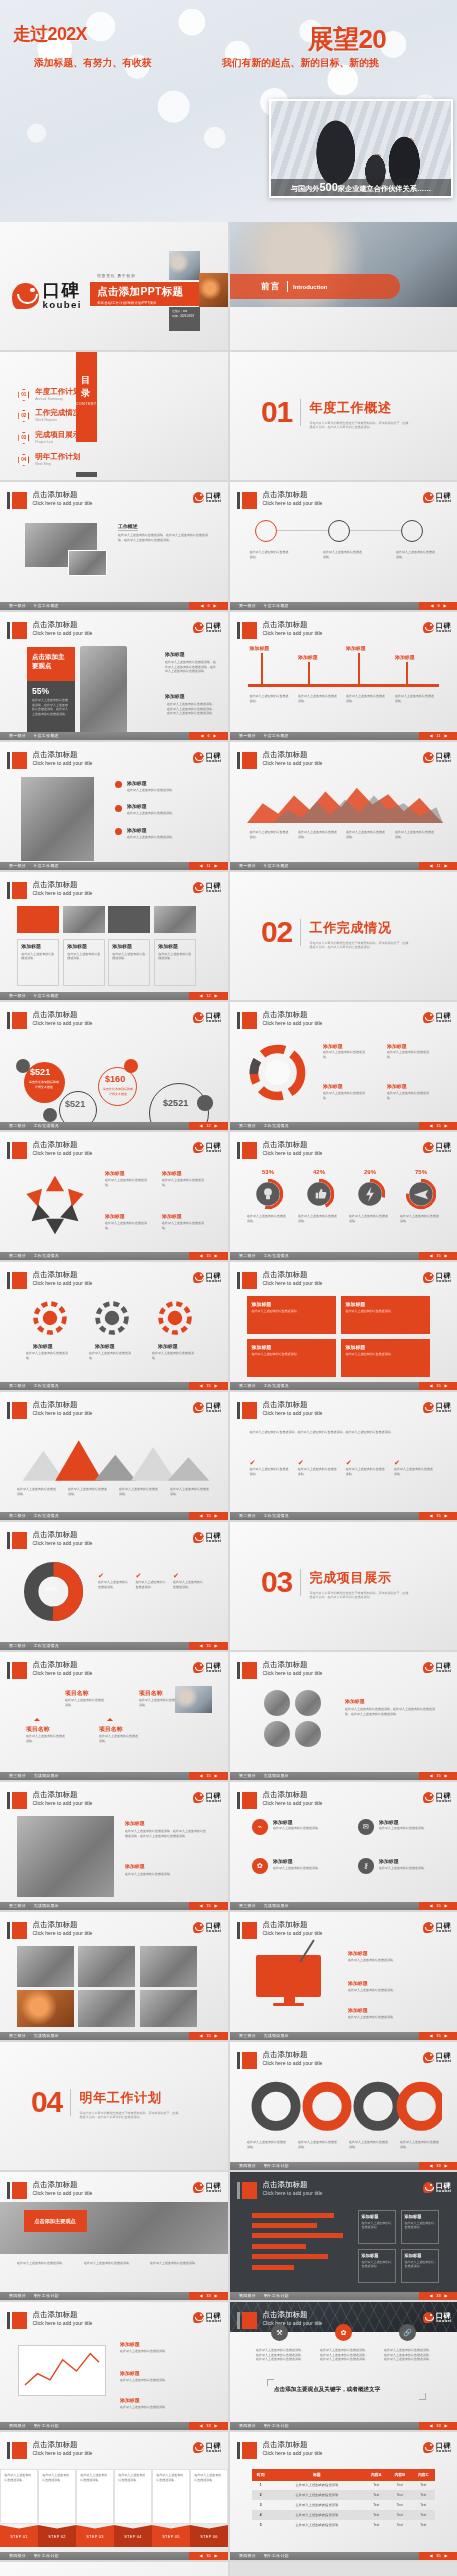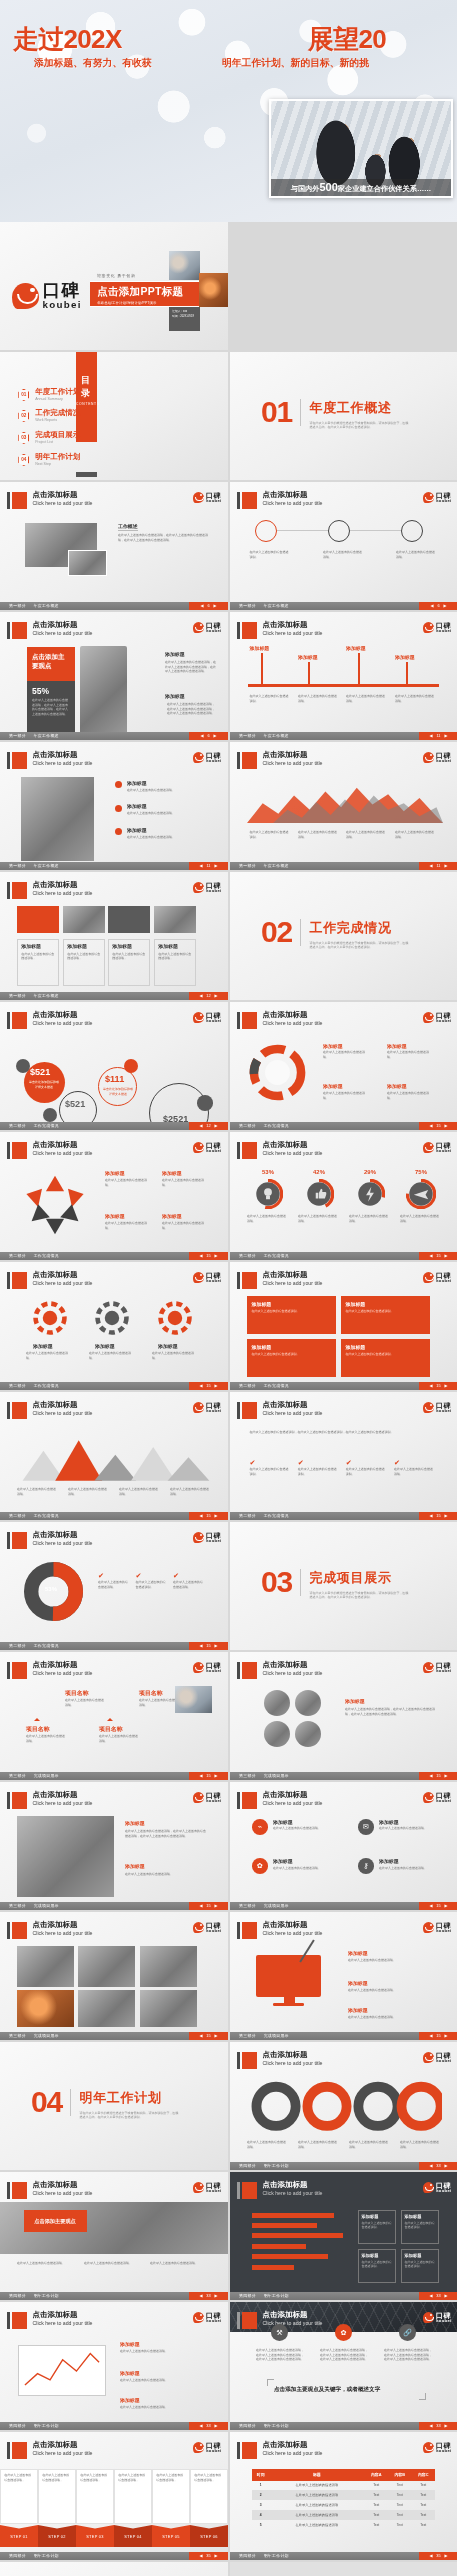--- a/index.html
+++ b/index.html
@@ -25,21 +25,21 @@
       radial-gradient(circle at 75% 36%, rgba(255,255,255,.9) 0 15px, rgba(255,255,255,0) 15.7px),
       radial-gradient(circle at 86% 20%, rgba(255,255,255,.82) 0 13px, rgba(255,255,255,0) 13.7px),
       radial-gradient(circle at 93% 48%, rgba(255,255,255,.75) 0 11.8px, rgba(255,255,255,0) 12.4px),
       radial-gradient(circle at 8%  60%, rgba(255,255,255,.6)  0 9.1px, rgba(255,255,255,0) 9.8px),
       linear-gradient(160deg,#e9edf3 0%,#dfe5ec 45%,#eceff4 100%);
     overflow:hidden;
   }
   .hero-title-row { position:absolute; top:22px; left:0; width:100%; height:41px; }
   .hero-t { position:absolute; font-weight:bold; color:#e0451d;
             text-shadow:0.7px 0.7px 0 rgba(255,255,255,.6); white-space:nowrap; }
-  .hero-t-left  { left:13px;  font-size:26px; letter-spacing:-0.7px; }
+  .hero-t-left  { left:13px;  font-size:18px; letter-spacing:-0.7px; }
   .hero-t-right { left:308px; font-size:26px; letter-spacing:-0.7px; }
   .hero-sub { position:absolute; top:57px; font-weight:bold; font-size:9.8px;
               color:#e0451d; white-space:nowrap; text-shadow:0.7px 0.7px 0 rgba(255,255,255,.5); }
   .hero-sub-left  { left:34px; }
   .hero-sub-right { left:222px; }
 
   .hero-photo { position:absolute; border:2.6px solid #fff; box-shadow:0 1.3px 4.6px rgba(0,0,0,.28); overflow:hidden; }
   .ph-left  { left:7.8px;  top:98px; width:182px; height:89px; }
   .ph-right { left:269px; top:99px; width:184px; height:99px; }
   .ph-img { position:absolute; inset:0; }
@@ -84,21 +84,21 @@
     flex:0 0 228px;
   }
   .slide.blank { background:#e0e0e0; }
 
   
   .s-head { position:absolute; top:9.1px; left:6.5px; right:6.5px; height:19.6px; }
   .s-head .bars { position:absolute; left:0; top:1.3px; display:flex; gap:2px; }
   .s-head .bar-d { width:3.9px; height:17px; background:#4a4a4a; }
   .s-head .bar-o { width:14.4px; height:17px; background:#e0451d; }
   .s-head .tt { position:absolute; left:26px; top:0; }
-  .s-head .tt .zh { font-size:7.5px; font-weight:bold; color:#222; line-height:8.5px; }
+  .s-head .tt .zh { font-size:7.5px; font-weight:normal; color:#222; line-height:8.5px; }
   .s-head .tt .en { font-size:5.2px; color:#444; line-height:7.2px; }
 
   .kb { position:absolute; right:0; top:0.7px; display:flex; align-items:center; gap:2px; }
   .kb-mark { width:11px; height:10.5px; background:#e0451d;
              border-radius:50% 50% 50% 2.6px / 55% 55% 45% 45%; position:relative; }
   .kb-mark::before{ content:""; position:absolute; left:2px; top:4.6px; width:7.2px; height:3.6px;
              border:1px solid #fff; border-top:none; border-radius:0 0 7.2px 7.2px; }
   .kb-mark::after{ content:""; position:absolute; left:7.2px; top:2px; width:2px; height:2px;
              background:#fff; border-radius:50%; }
   .kb-txt { line-height:1; }
@@ -196,21 +196,21 @@
 </style>
 </head>
 <body>
 
 <div class="hero">
   <div class="hero-title-row">
     <div class="hero-t hero-t-left">走过202X</div>
     <div class="hero-t hero-t-right">展望20</div>
   </div>
   <div class="hero-sub hero-sub-left">添加标题、有努力、有收获</div>
-  <div class="hero-sub hero-sub-right">明年工作计划、新的目标、新的挑</div>
+  <div class="hero-sub hero-sub-right">我们有新的起点、新的目标、新的挑</div>
 
 
   <div class="hero-photo ph-right">
     <div class="ph-img shake-bg"></div>
     <div class="ph-caption cap-right">
       <span>与国内外</span><b>500</b><span>家企业建立合作伙伴关系……</span>
     </div>
   </div>
 </div>
 
@@ -231,20 +231,28 @@
         <div class="bs">年终总结/工作计划/理财计划/PPT演示</div>
       </div>
       <div class="cov-sq ph officeimg" style="left:169px;top:29px;width:31px;height:29px;"></div>
       <div class="cov-sq ph warmimg" style="left:199px;top:51px;width:29px;height:34px;"></div>
       <div class="cov-meta">
         <div>汇报人：xxx</div>
         <div>时间：202X.09.19</div>
       </div>
     </div>
 
+    <div class="slide">
+      <div class="ph officeimg" style="left:0;top:0;width:228px;height:85px;"></div>
+      <div style="position:absolute;left:0;top:52px;width:170px;height:25px;background:rgba(224,69,29,.82);border-radius:0 12.4px 12.4px 0;display:flex;align-items:center;">
+        <span style="color:#fff;font-size:8.5px;font-weight:bold;margin-left:31px;letter-spacing:1.3px;">前言</span>
+        <span style="width:0.7px;height:11.8px;background:#fff;margin:0 5.9px;"></span>
+        <span style="color:#fff;font-size:5.9px;font-weight:bold;">Introduction</span>
+      </div>
+    </div>
   </div>
 
   <div class="row">
     <div class="slide">
       <div class="toc-band">
         <div class="bz">目 录</div>
         <div class="be">CONTENTS</div>
       </div>
       <div class="toc-band-foot"></div>
       <div class="toc-item" style="top:36px;">
@@ -617,26 +625,26 @@
       <div class="circ-o" style="left:23.5px;top:60px;width:41px;height:41px;"></div>
       <div class="bigmoney" style="left:30px;top:65px;color:#fff;">$521</div>
       <div class="txt" style="left:29px;top:78px;width:30px;color:#ffe;text-align:center;">单击此处添加副标题或详细文本描述</div>
       <div class="circ-k" style="left:15.7px;top:57px;width:14.4px;height:14.4px;"></div>
 
       <div class="circ-ring" style="left:59px;top:89px;width:38px;height:38px;"></div>
       <div class="bigmoney" style="left:65px;top:97px;color:#666;">$521</div>
       <div class="circ-k" style="left:43px;top:106px;width:14.4px;height:14.4px;"></div>
 
       <div class="circ-ring o" style="left:98px;top:65px;width:39px;height:39px;"></div>
-      <div class="bigmoney" style="left:105px;top:72px;color:#e0451d;">$111</div>
+      <div class="bigmoney" style="left:105px;top:72px;color:#e0451d;">$160</div>
       <div class="txt" style="left:103px;top:85px;width:30px;color:#e0451d;text-align:center;">单击此处添加副标题或详细文本描述</div>
       <div class="circ-o" style="left:124px;top:57px;width:14.4px;height:14.4px;"></div>
 
       <div class="circ-ring" style="left:149px;top:81px;width:60px;height:60px;"></div>
-      <div class="bigmoney" style="left:163px;top:96px;color:#555;margin-top:16px;">$2521</div>
+      <div class="bigmoney" style="left:163px;top:96px;color:#555;">$2521</div>
       <div class="circ-k" style="left:197px;top:93px;width:15.7px;height:15.7px;"></div>
       <div class="s-foot">
         <div class="fl"><b>第二部分</b><span>工作完成情况</span></div>
         <div class="fr">
             <span class="ar">◀</span>
             <span>12</span>
             <span class="ar">▶</span>
           </div>
       </div>
     </div>

